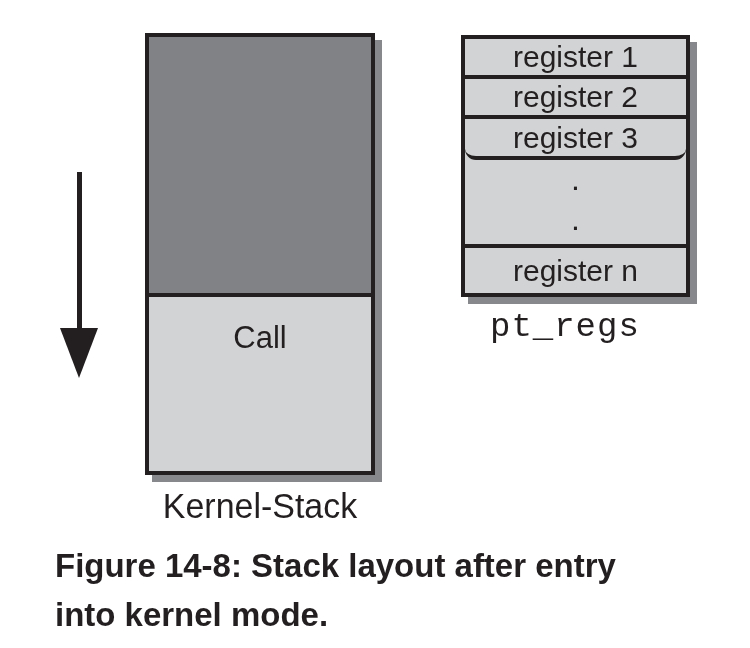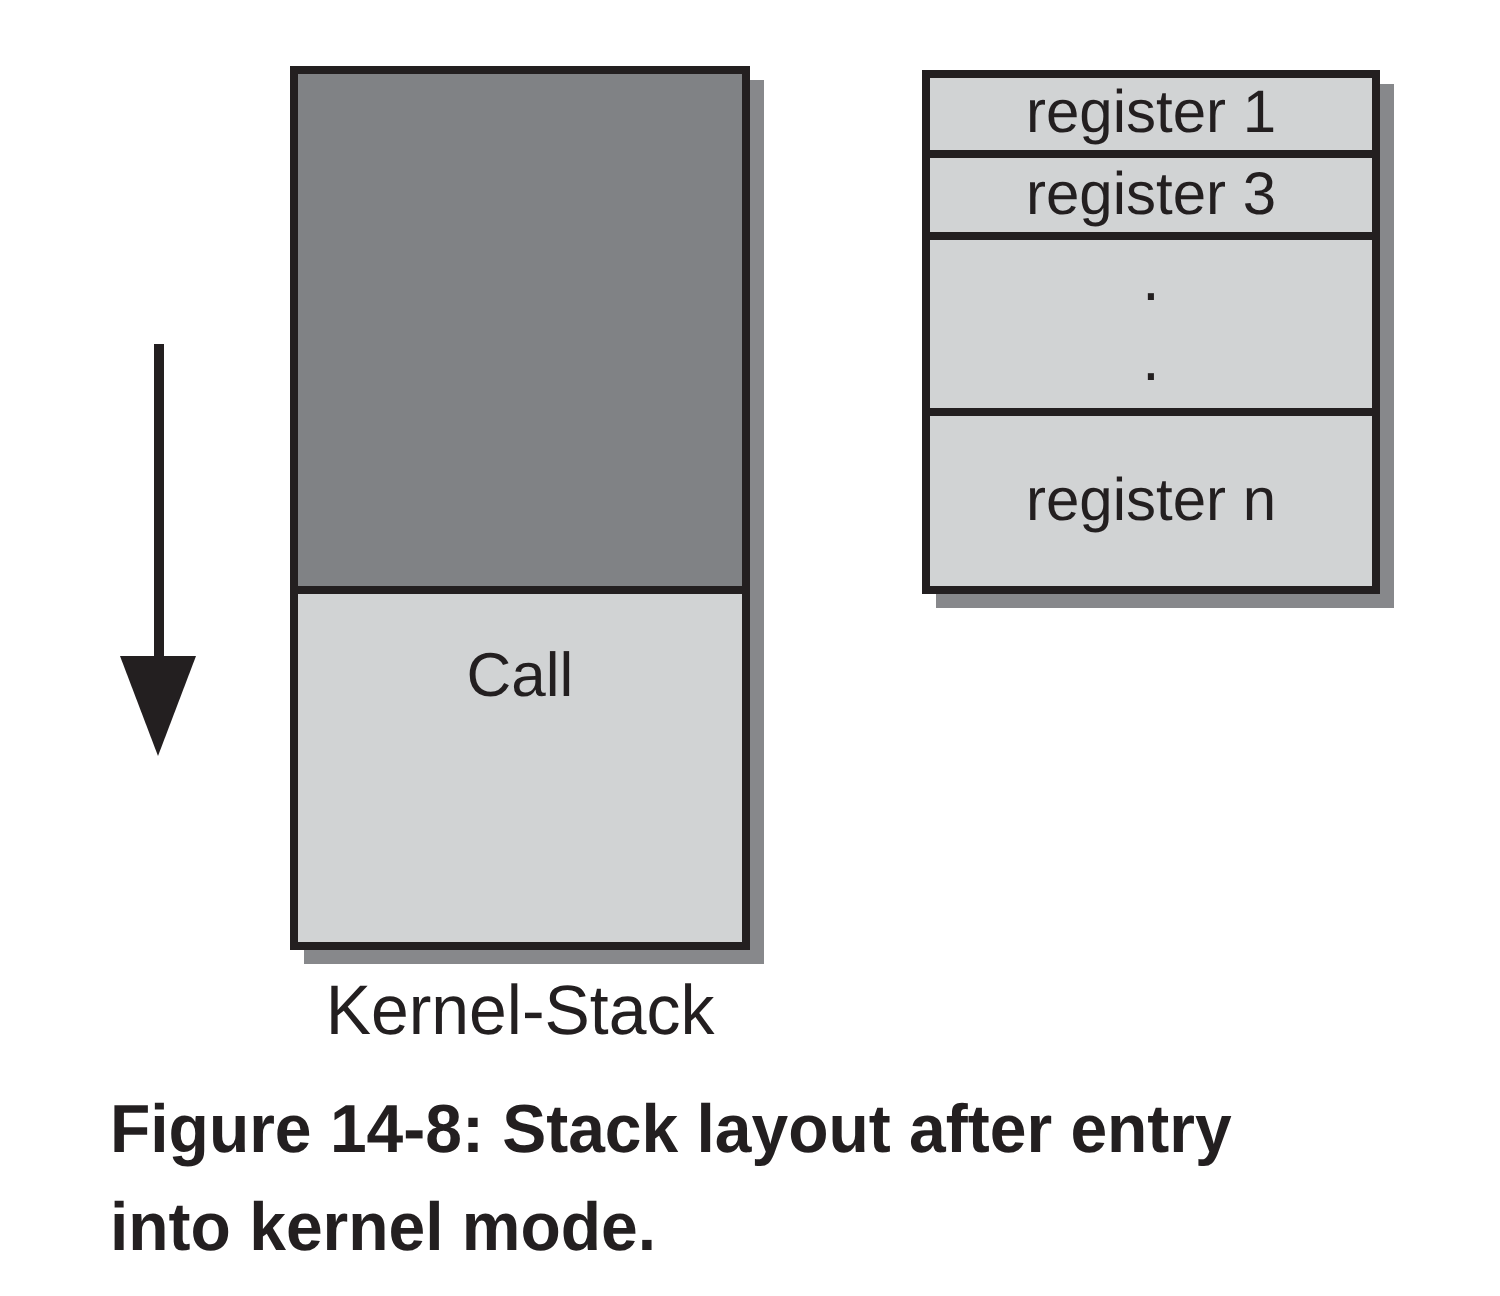--- a/index.html
+++ b/index.html
@@ -92,21 +92,21 @@
   }
   .reg-row {
     display: flex;
     align-items: center;
     justify-content: center;
     border-bottom: 4px solid var(--ink);
     font-size: 30px;
     transform-origin: center;
   }
   .reg-row-1, .reg-row-2 { height: 36px; }
-  .reg-row-3 { height: 37px; }
+  .reg-row-3 { height: 37px; border-radius: 11px; }
   .reg-row-dots {
     height: 84px;
     flex-direction: column;
     justify-content: center;
     border-bottom: 4px solid var(--ink);
     display: flex;
     align-items: center;
     font-size: 32px;
   }
   .reg-dot {
@@ -156,28 +156,30 @@
     <div class="stack-lower">
       <div class="call-frames">
         <div>Call</div>
       </div>
     </div>
   </div>
   <div class="kernel-stack-label">Kernel-Stack</div>
 
   <div class="register-box">
     <div class="reg-row reg-row-1">register 1</div>
+    <div class="reg-row reg-row-2">register 2</div>
     <div class="reg-row reg-row-3">register 3</div>
     <div class="reg-row-dots">
       <span class="reg-dot">.</span>
       <span class="reg-dot">.</span>
     </div>
     <div class="reg-row reg-row-n">register n</div>
   </div>
   <div class="struct-label">
+    <div>pt_regs</div>
   </div>
 
   <div class="caption">
     <div>Figure 14-8: Stack layout after entry</div>
     <div>into kernel mode.</div>
   </div>
 
 </div>
 
 </body></html>

